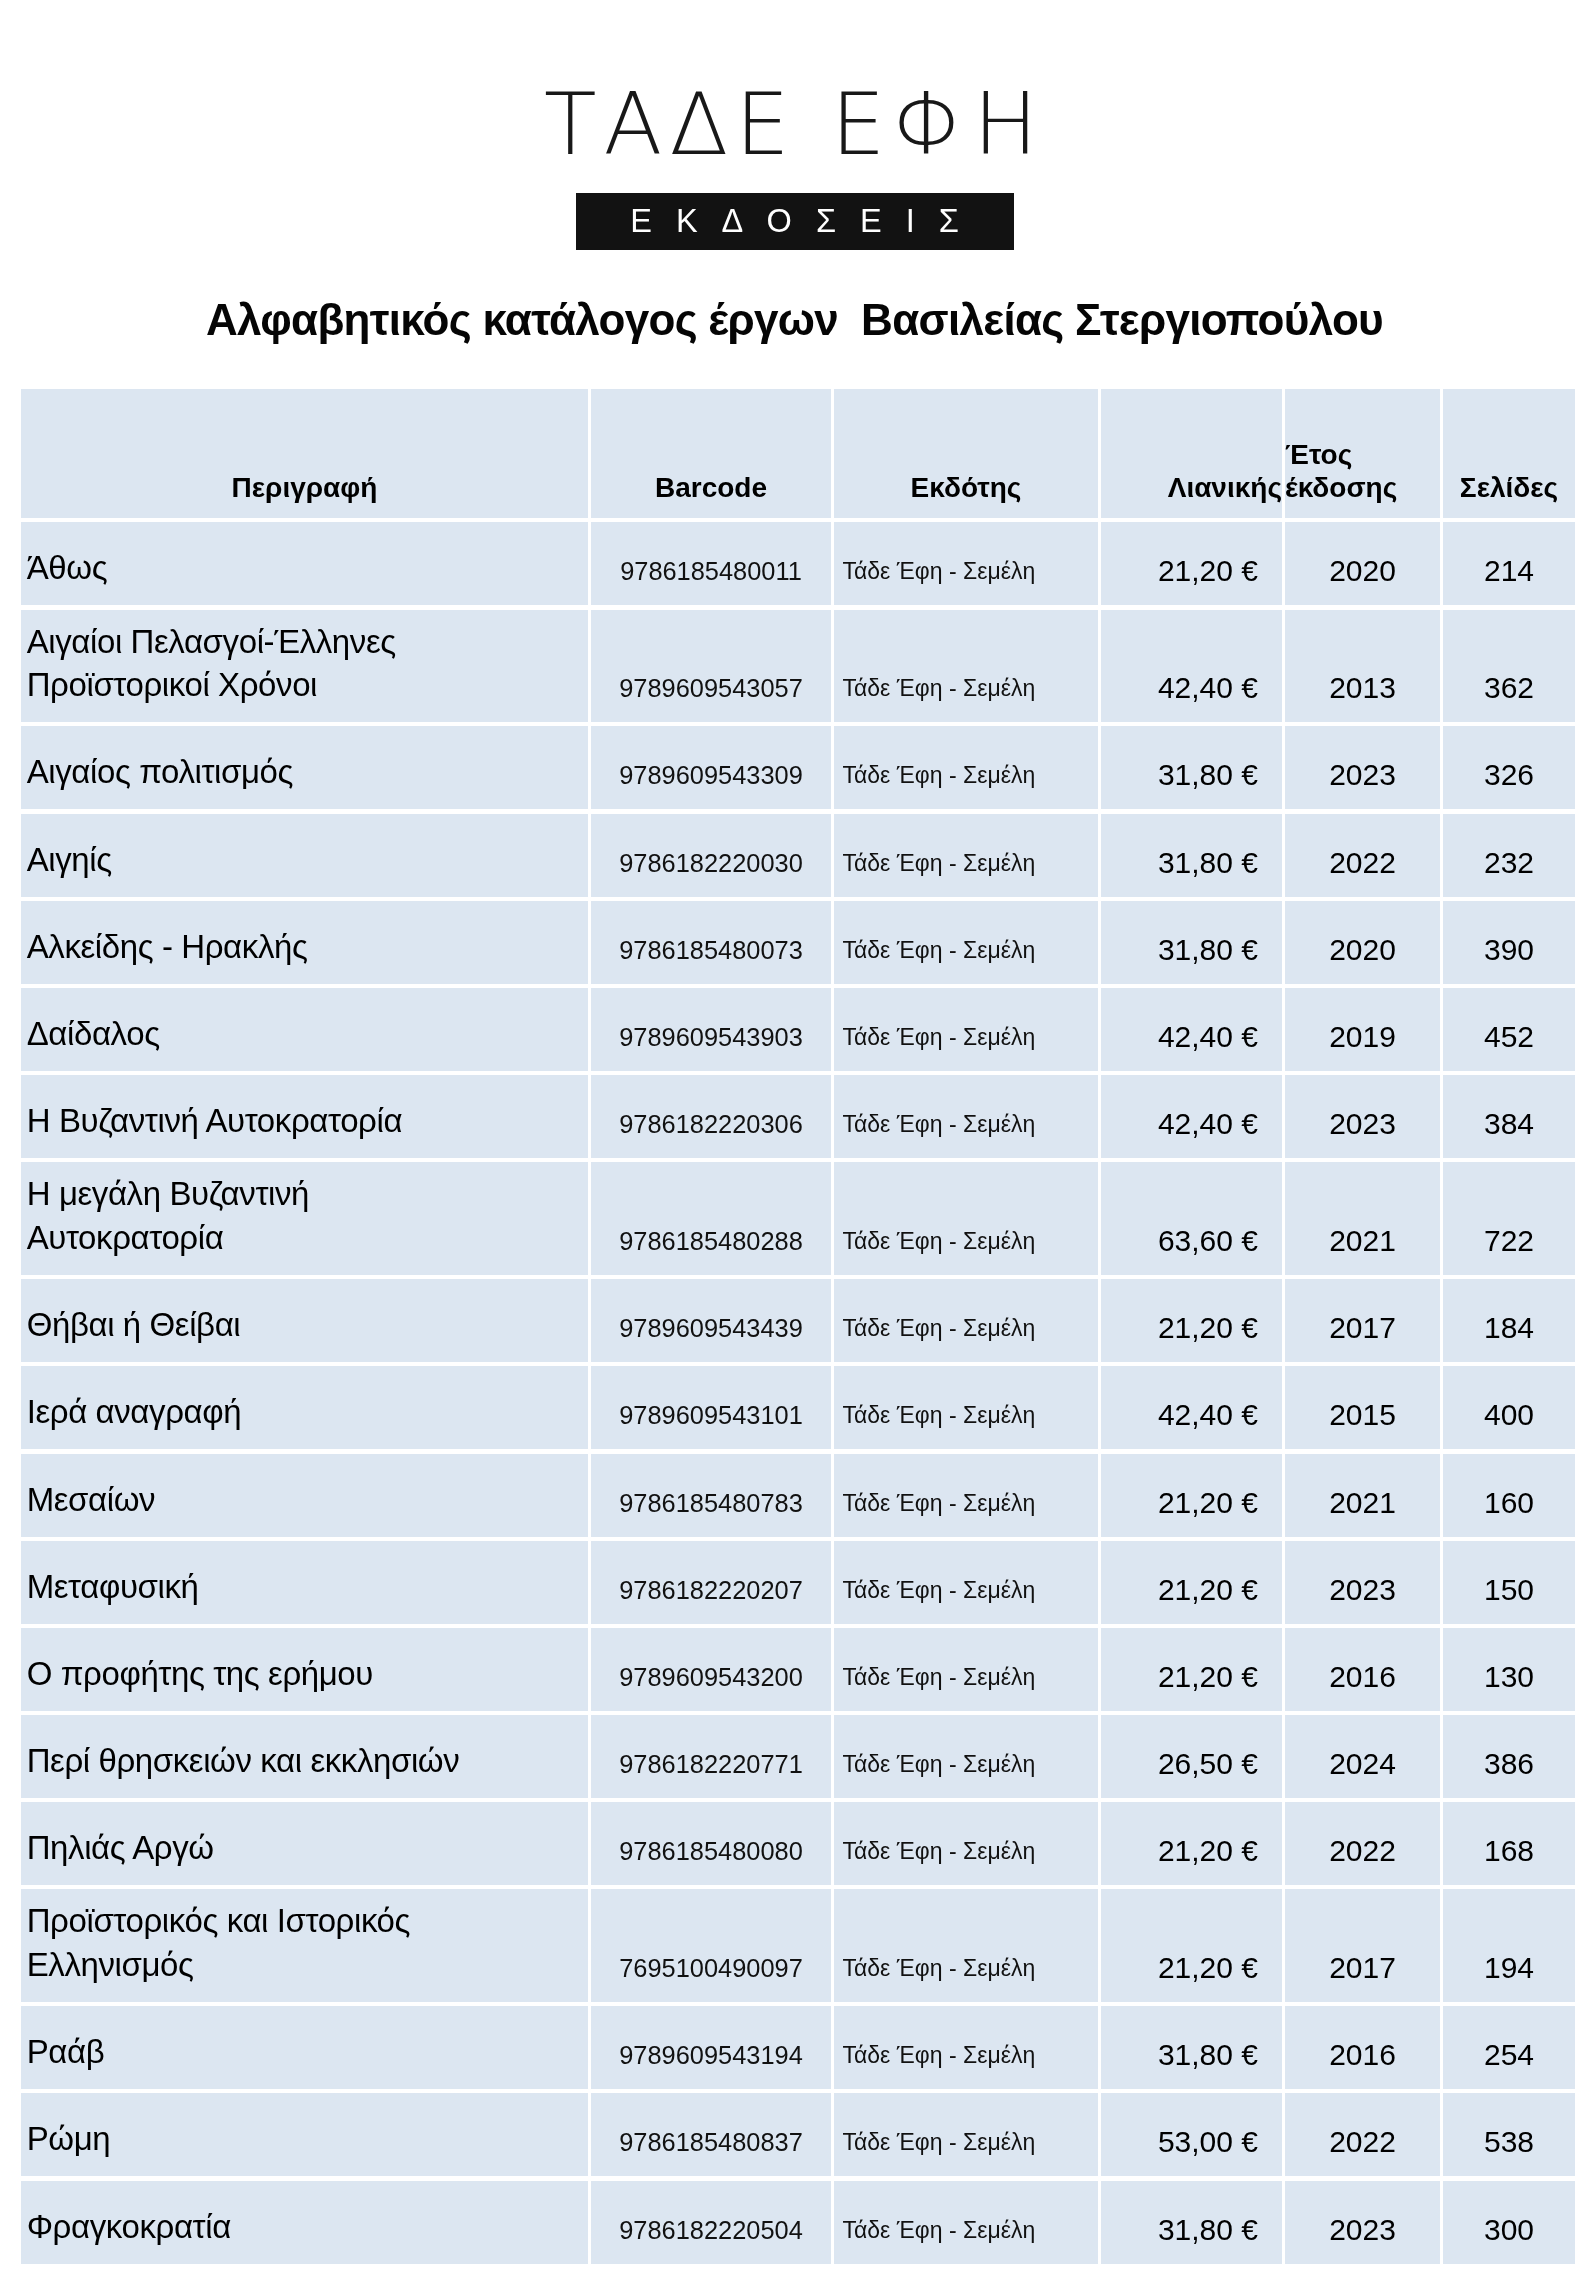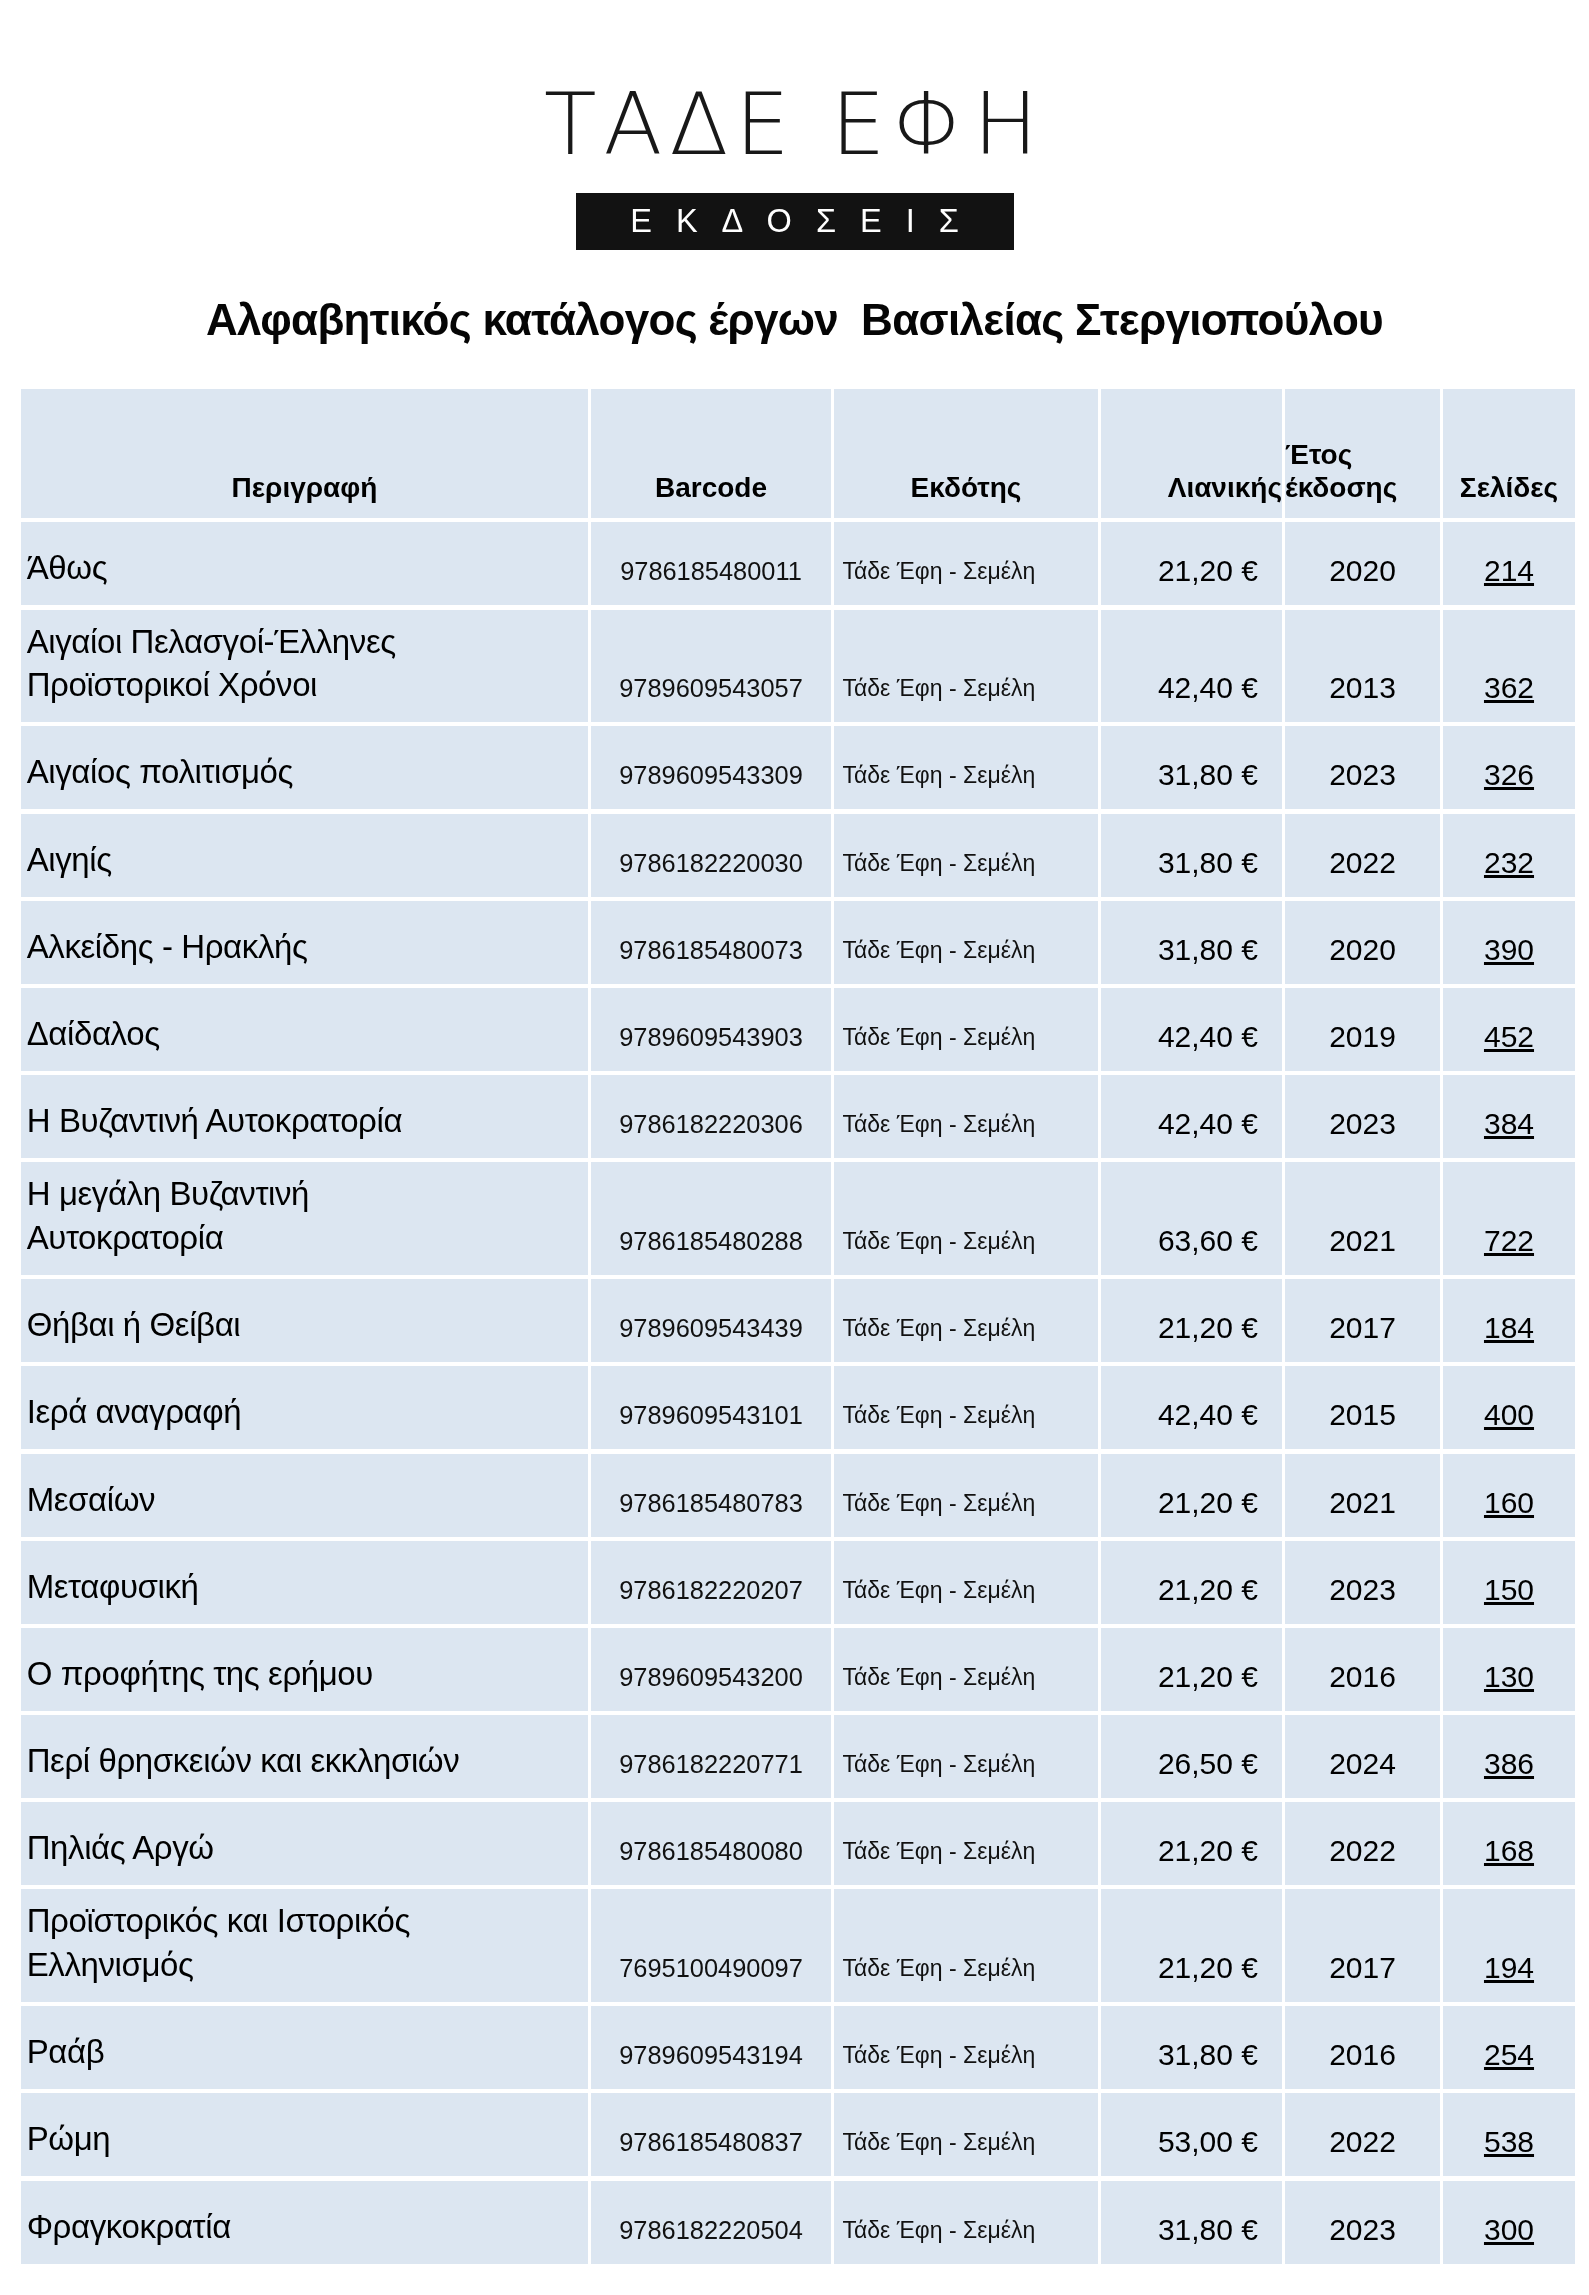--- a/index.html
+++ b/index.html
@@ -131,21 +131,20 @@
     font-size: 30px;
     padding-bottom: 17px;
     justify-content: center;
     text-align: center;
   }
   .c-pages {
     font-size: 30px;
     padding-bottom: 17px;
     justify-content: center;
     text-align: center;
-    text-decoration: underline;
   }
 </style>
 </head>
 <body>
 
 <div class="page">
 
   <div class="logo-wrap">
     <div class="logo-name">ΤΑΔΕ ΕΦΗ</div>
     <div class="logo-box">ΕΚΔΟΣΕΙΣ</div>

